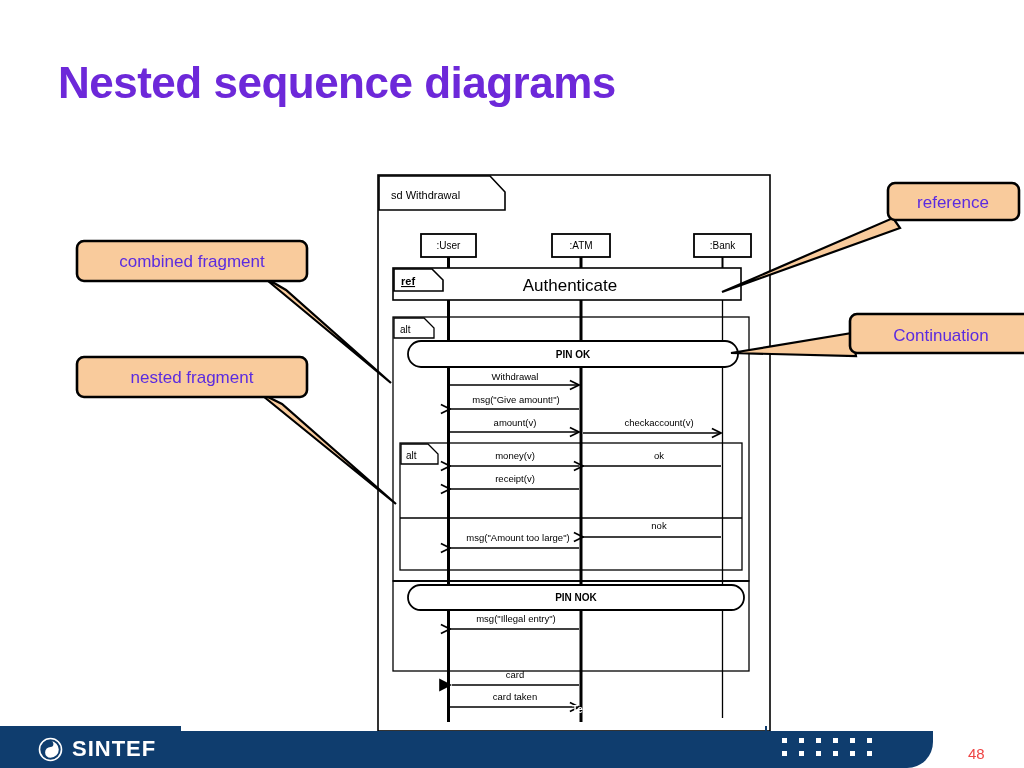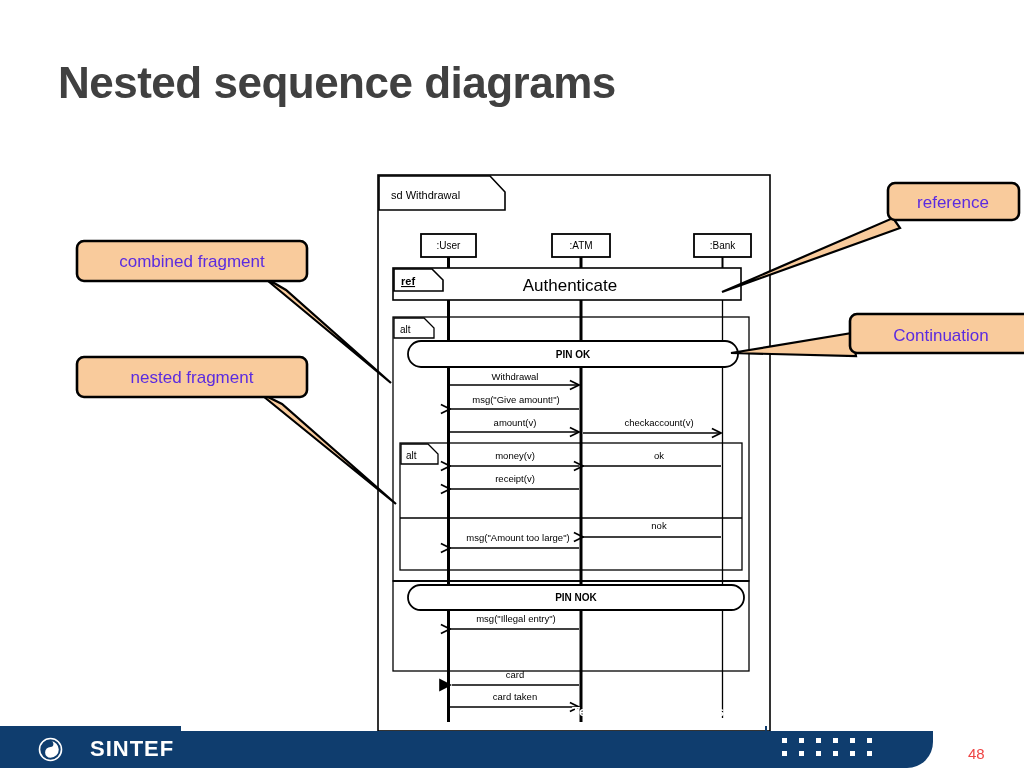--- a/index.html
+++ b/index.html
@@ -9,21 +9,21 @@
     font-family:"Liberation Sans", sans-serif;
     overflow:hidden;
     position:relative;
   }
   #slide{position:absolute;left:0;top:0;width:1024px;height:768px;}
 
   
   .slide-title{
     position:absolute;left:58px;top:58px;
     font-size:44px;font-weight:bold;
-    color:#404040;
+    color:#6d28d9;
     letter-spacing:-0.5px;
     white-space:nowrap;
   }
 
   
   #diagram{position:absolute;left:0;top:0;width:1024px;height:768px;}
   #diagram svg{position:absolute;left:0;top:0;}
 
   
   .dtxt{font-family:"Liberation Sans",sans-serif;fill:#000;}
@@ -45,29 +45,29 @@
   .footer-notch{
     position:absolute;left:0;top:726px;width:181px;height:8px;
     background:#0F3D6E;
   }
   .footer-sep{
     position:absolute;left:765px;top:726px;width:2px;height:12px;
     background:#0F3D6E;
   }
   .sintef-wrap{
     position:absolute;left:38px;top:736px;
-    display:flex;align-items:center;gap:27px;
+    display:flex;align-items:center;gap:9px;
   }
   .sintef-name{
     color:#ffffff;font-size:22px;font-weight:bold;letter-spacing:1px;
     font-family:"Liberation Sans",sans-serif;
   }
   .footer-dept{
     position:absolute;left:572px;top:704px;
-    color:#ffffff;font-size:13px;font-weight:bold;
+    color:#ffffff;font-size:10px;font-weight:bold;
     font-family:"Liberation Sans",sans-serif;
     white-space:nowrap;
   }
   .dotgrid{
     position:absolute;left:782px;top:738px;
     display:grid;grid-template-columns:repeat(6,17px);grid-template-rows:repeat(2,13px);
   }
   .dotgrid i{display:block;width:5px;height:5px;background:#ffffff;}
   .page-num{
     position:absolute;left:968px;top:745px;

